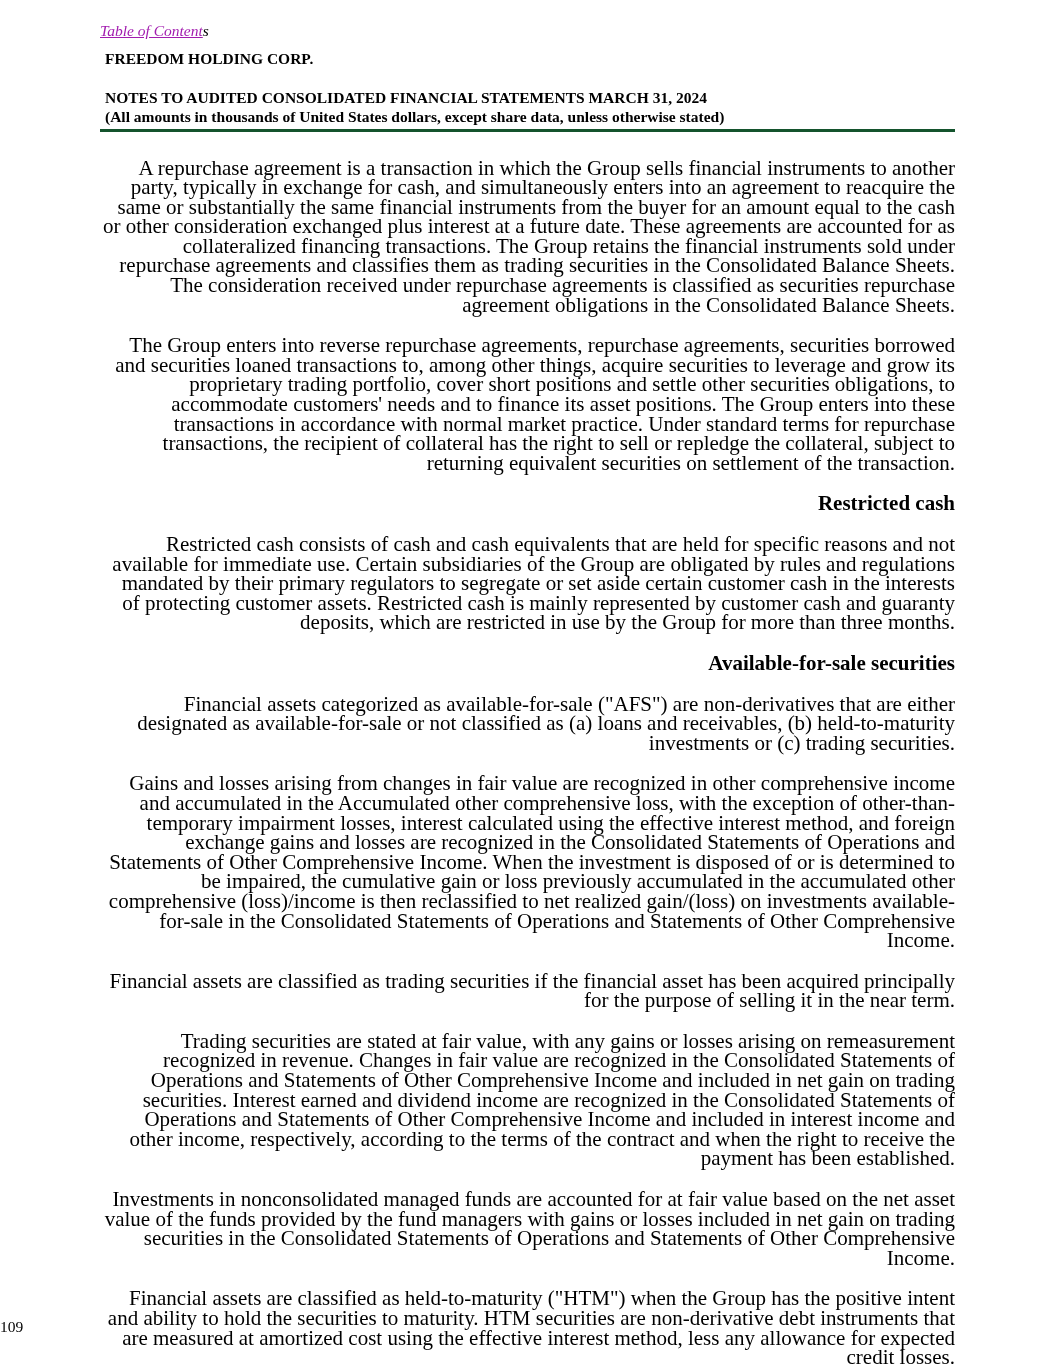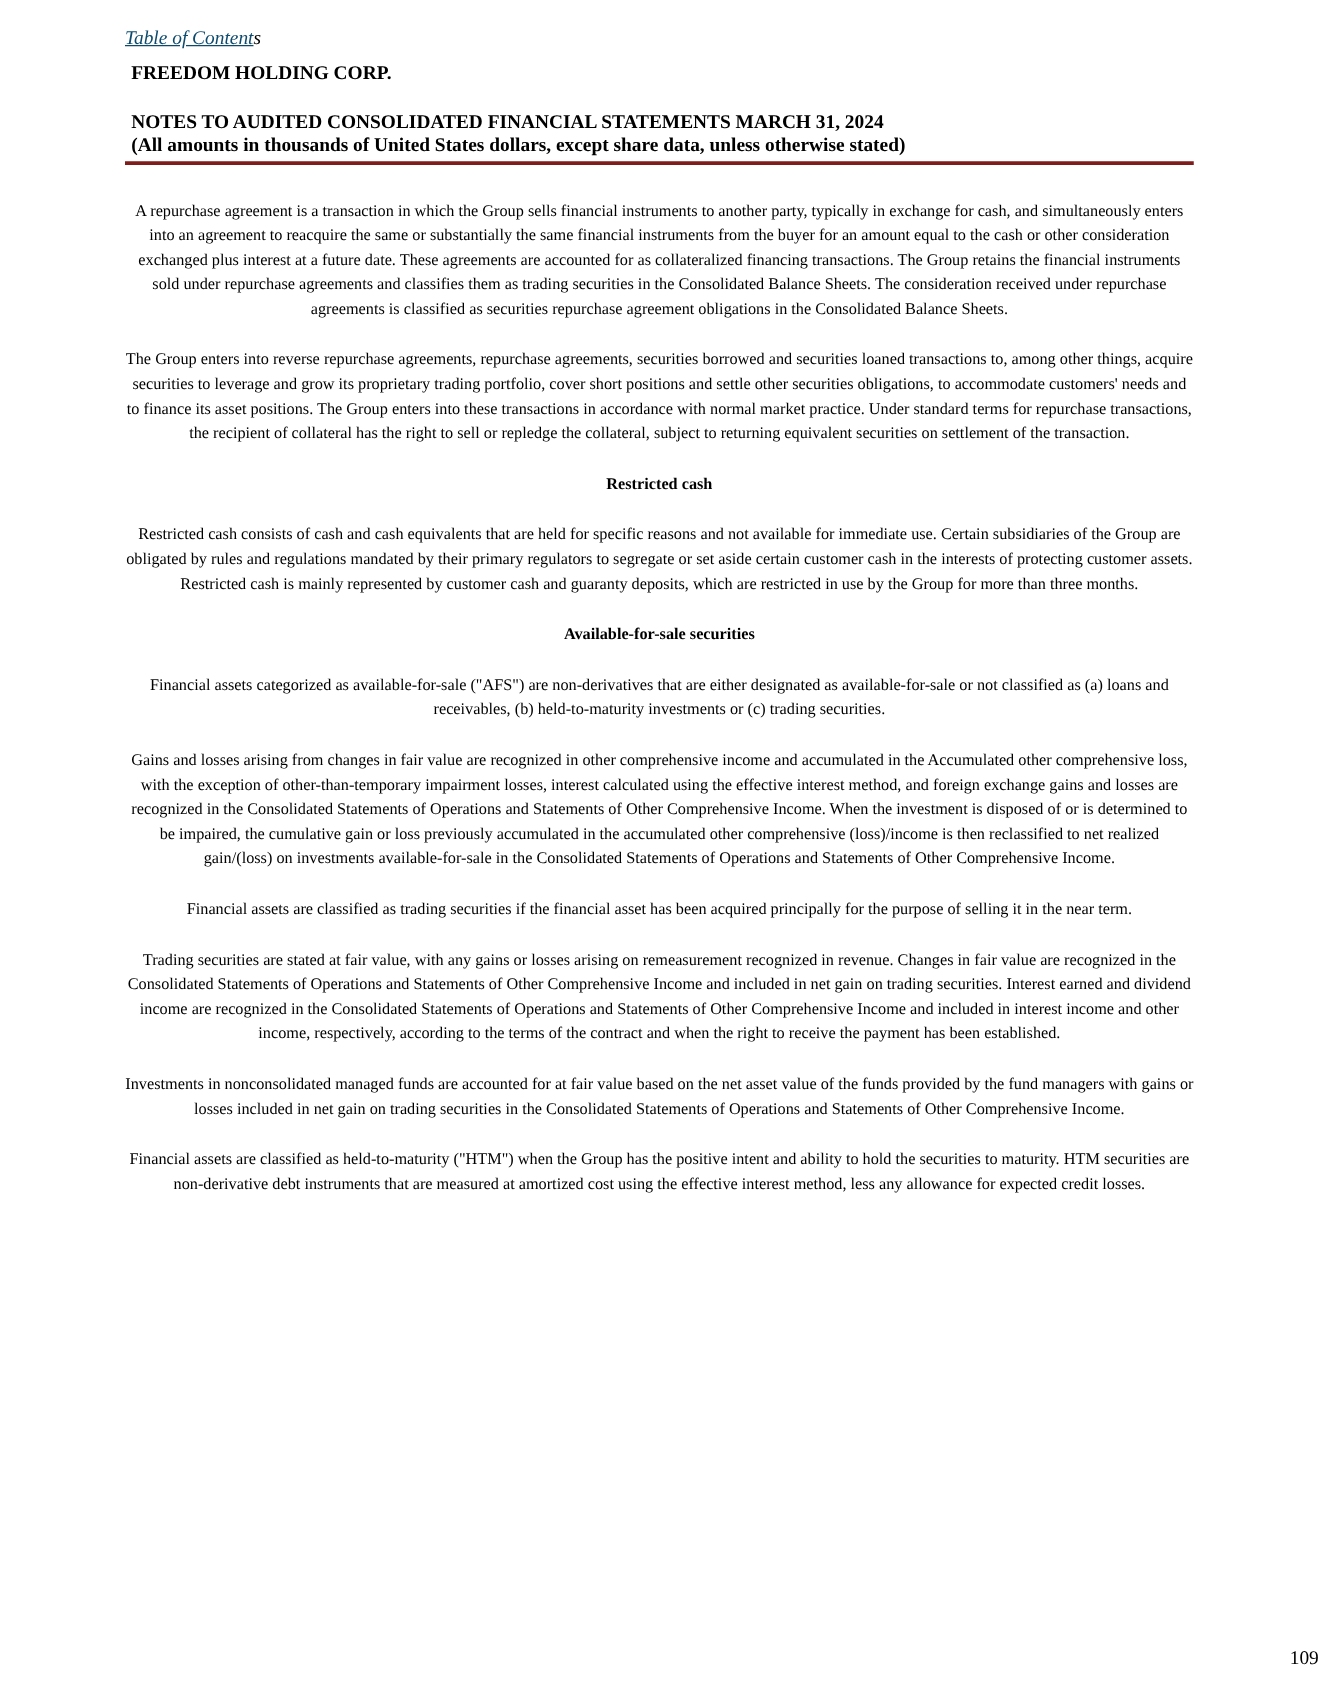--- a/index.html
+++ b/index.html
@@ -17,21 +17,21 @@
     overflow: hidden;
   }
   .inner {
     padding: 21px 100px 0 100px;
   }
   .toc-line {
     font-size: 15.5px;
     line-height: 19px;
   }
   a.toc-link {
-    color: #0c4a6e;
+    color: #a21caf;
     font-style: italic;
     text-decoration: underline;
     cursor: pointer;
   }
   .toc-tail {
     color: #000000;
     font-style: italic;
   }
   .company {
     margin-top: 9px;
@@ -40,40 +40,40 @@
     font-size: 15.5px;
     line-height: 19.5px;
   }
   .doc-title {
     margin-top: 19px;
     padding-left: 5px;
     padding-bottom: 2px;
     font-weight: bold;
     font-size: 15.5px;
     line-height: 19.5px;
-    border-bottom: 3px solid #7f1d1d;
+    border-bottom: 3px solid #14532d;
   }
   .content {
     margin-top: 27px;
   }
   .content p {
     margin: 0 0 21px 0;
-    font-size: 13px;
+    font-size: 21px;
     line-height: 19.6px;
-    text-align: center;
+    text-align: right;
   }
   .content p.h {
     font-weight: bold;
   }
   .footer {
     position: absolute;
     top: 1318px;
     left: 0;
     width: 100%;
-    text-align: right;
+    text-align: left;
     font-size: 15.5px;
   }
 </style>
 </head>
 <body>
 
 <div class="page">
   <div class="inner">
 
     <div class="toc-line">

